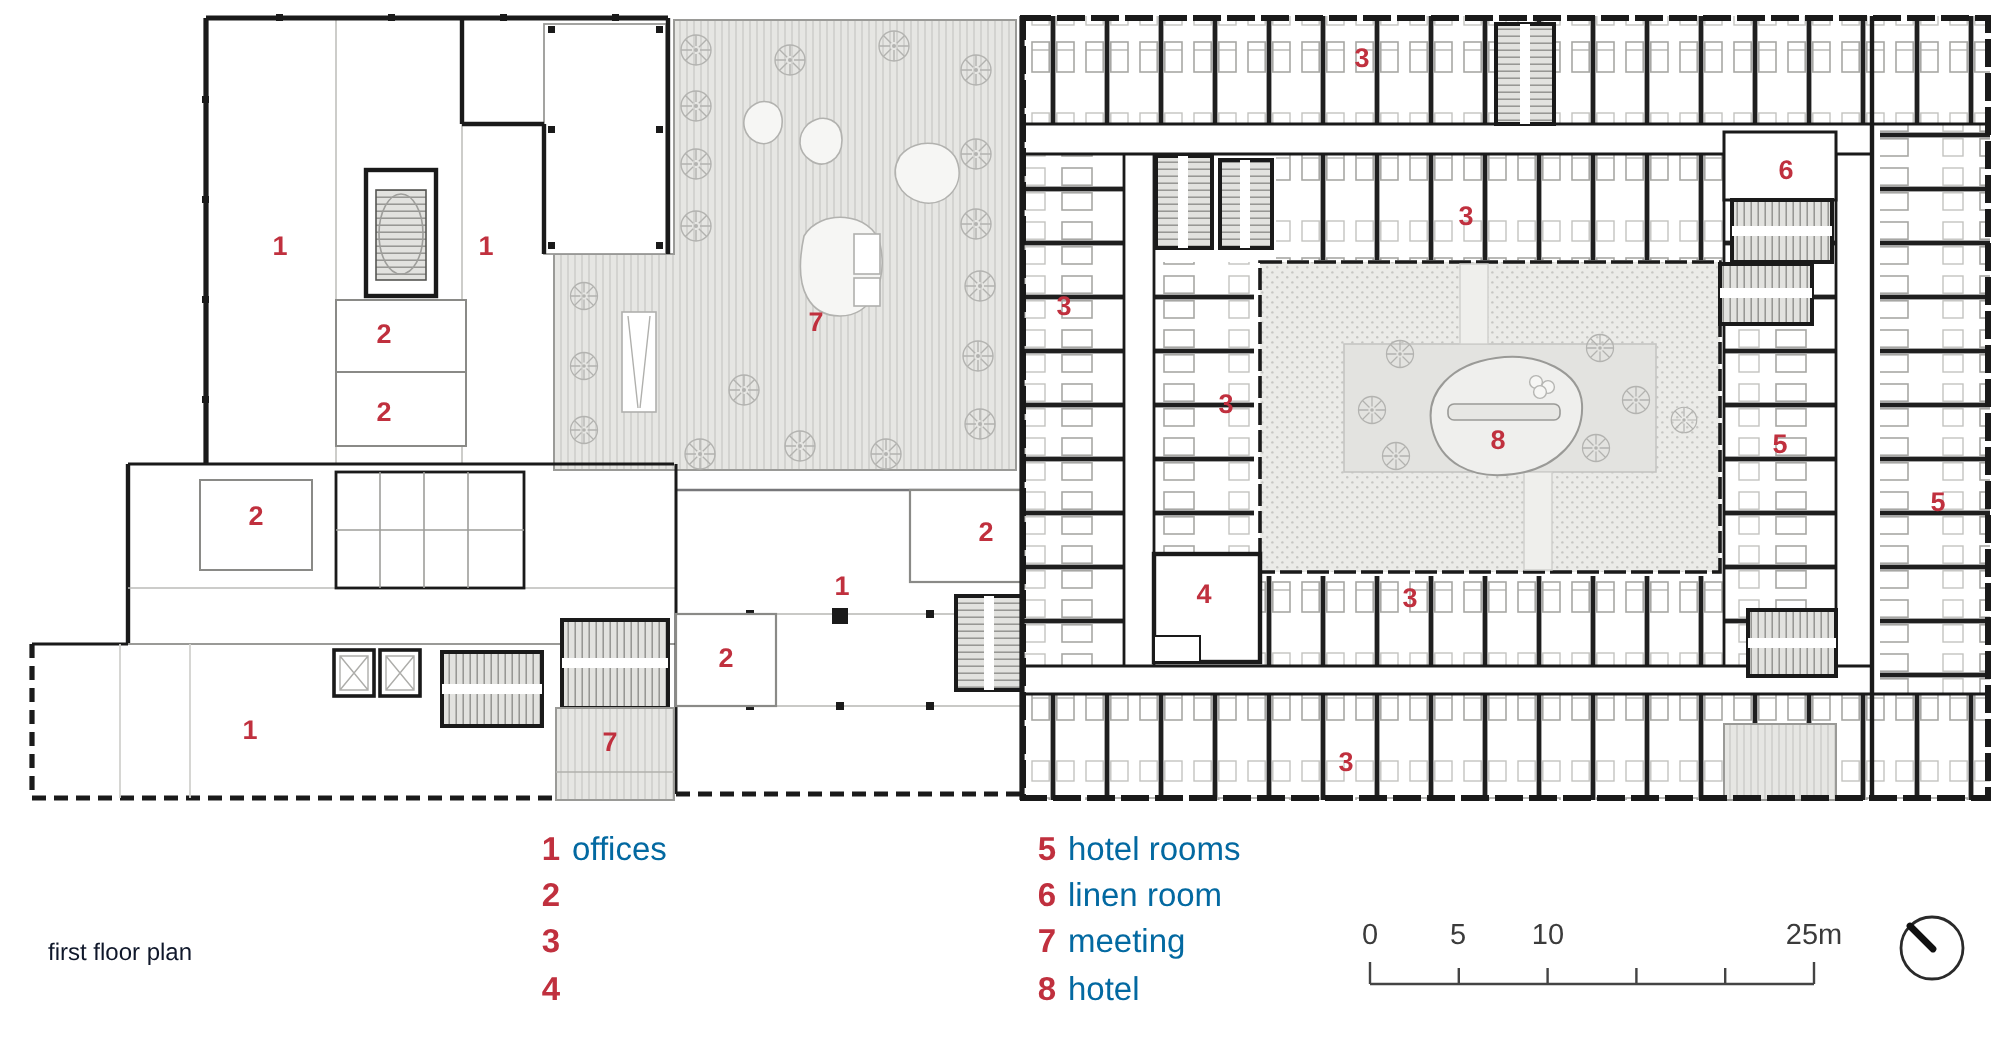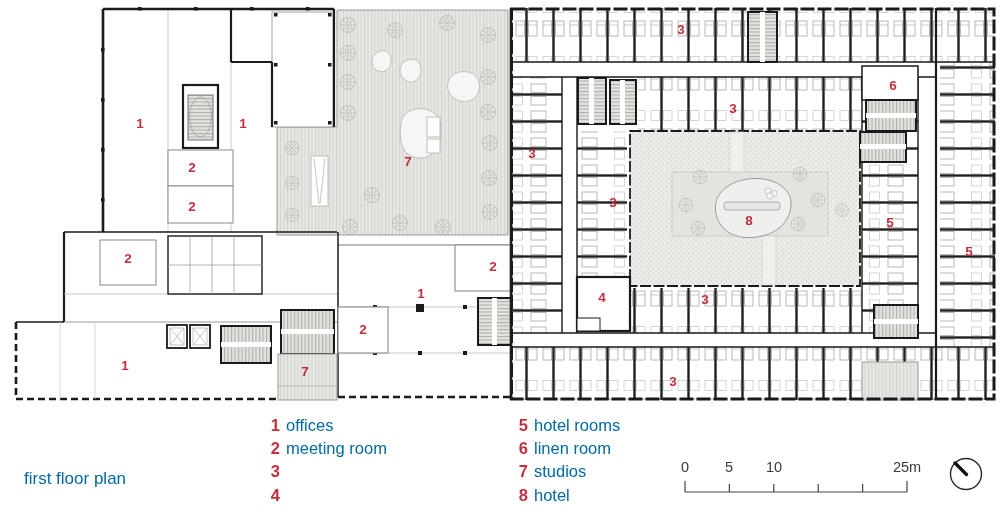--- a/index.html
+++ b/index.html
@@ -1,21 +1,21 @@
 <!DOCTYPE html>
 <html><head>
 <meta charset="utf-8">
 <style>
   html,body{margin:0;padding:0;background:#ffffff;}
   body{width:1000px;height:520px;overflow:hidden;position:relative;
        font-family:"Liberation Sans", sans-serif;}
   .stage{position:absolute;inset:0;background:#fff;}
   svg{display:block;}
   .plan-svg{position:absolute;left:0;top:0;}
-  .caption{position:absolute;left:24px;top:469px;font-size:17px;color:#0369a1;}
+  .caption{position:absolute;left:24px;top:469px;font-size:12px;color:#0f172a;}
   .legend-col{position:absolute;top:414px;}
   .legend-col.c1{left:266px;}
   .legend-col.c2{left:514px;}
   .legend-row{display:flex;align-items:baseline;line-height:23.2px;font-size:16.5px;}
   .legend-row .num{color:#c0303e;font-weight:bold;min-width:14px;text-align:right;margin-right:6px;}
   .legend-row .lab{color:#0369a1;white-space:nowrap;}
   .scalebar{position:absolute;left:672px;top:452px;}
   .compass{position:absolute;left:944px;top:452px;}
   text{font-family:"Liberation Sans", sans-serif;}
 </style>
@@ -302,42 +302,41 @@
 
   <div class="caption">first floor plan</div>
 
   <div class="legend-col c1">
     <div class="legend-row">
       <span class="num">1</span>
       <span class="lab">offices</span>
     </div>
     <div class="legend-row">
       <span class="num">2</span>
-      <span class="lab">meeting room</span>
     </div>
     <div class="legend-row">
       <span class="num">3</span>
     </div>
     <div class="legend-row">
       <span class="num">4</span>
     </div>
   </div>
 
   <div class="legend-col c2">
     <div class="legend-row">
       <span class="num">5</span>
       <span class="lab">hotel rooms</span>
     </div>
     <div class="legend-row">
       <span class="num">6</span>
       <span class="lab">linen room</span>
     </div>
     <div class="legend-row">
       <span class="num">7</span>
-      <span class="lab">studios</span>
+      <span class="lab">meeting</span>
     </div>
     <div class="legend-row">
       <span class="num">8</span>
       <span class="lab">hotel</span>
     </div>
   </div>
 
   <div class="scalebar">
     <svg width="260" height="50" viewBox="0 0 260 50">
       <g fill="#3b3b3b" font-size="14.5" text-anchor="middle">

